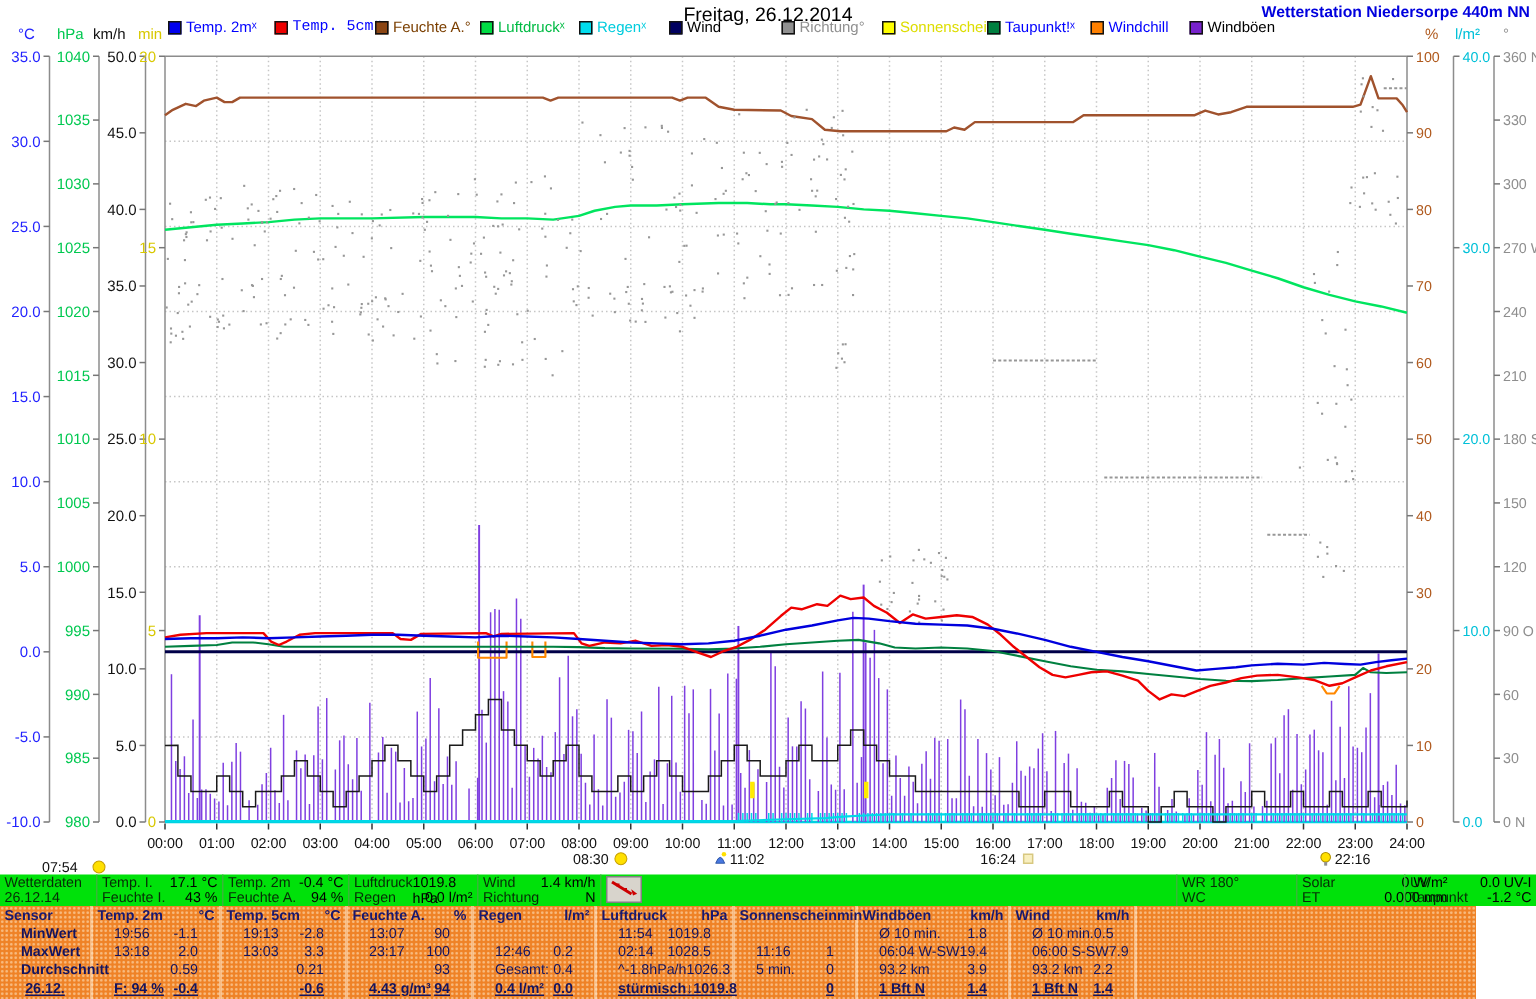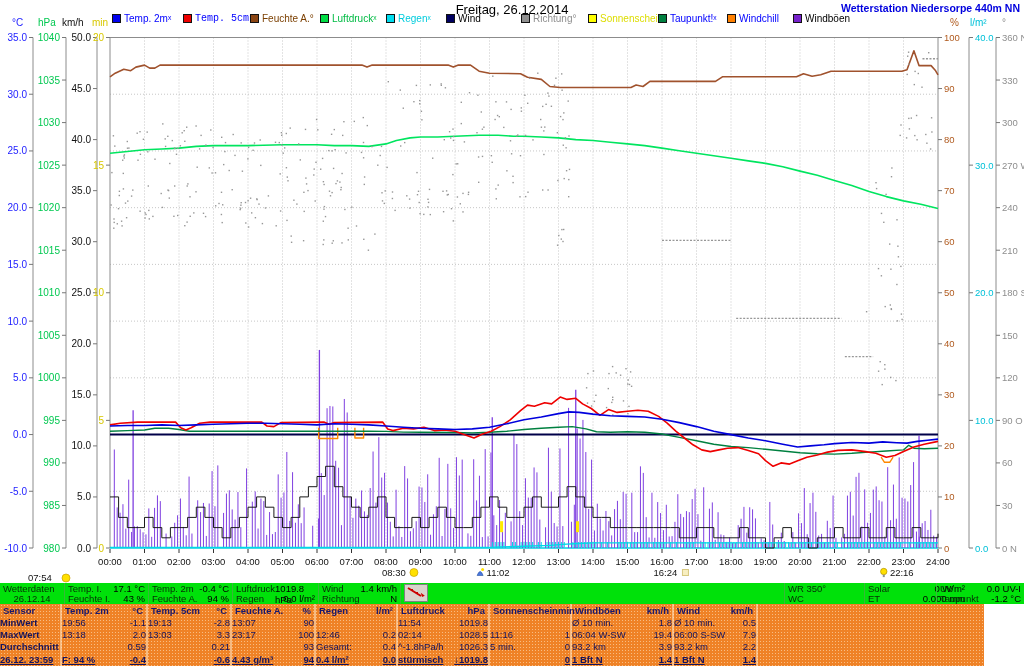--- a/index.html
+++ b/index.html
@@ -15,21 +15,21 @@
   .sb-cell:first-child{border-left:none;}
   .sb-line{display:flex;justify-content:space-between;height:10px;line-height:11px;padding:0 3px;font-size:9.5px;}
   .sb-line .v{color:#000;}
   .sb-icon{position:absolute;top:1px;height:18px;}
   #sensortable{position:absolute;top:604px;left:0;width:984px;height:62px;z-index:3;
     background-color:#EF8226;
     background-image:radial-gradient(rgba(255,236,205,0.55) 0.8px, rgba(0,0,0,0) 0.9px);
     background-size:3px 3px;color:#14145E;text-align:center;}
   .st-col{position:absolute;top:0;height:62px;border-right:2px solid rgba(255,242,220,0.5);box-sizing:border-box;}
   .st-h{height:13px;line-height:13px;display:flex;justify-content:space-between;font-weight:bold;font-size:9.5px;padding:0 3px;color:#18186E;}
-  .st-r{height:12.2px;line-height:12.4px;display:flex;justify-content:space-between;font-size:9.5px;padding:0 0;}
+  .st-r{height:12.2px;line-height:12.4px;display:flex;justify-content:space-between;font-size:9.5px;padding:0 14px;}
   .st-r .c1{white-space:nowrap;}
   .st-r.last{font-weight:bold;text-decoration:underline;}
   .st-label{font-weight:bold;}
 </style>
 </head>
 <body>
 
 <div id="app">
   <svg id="chart" width="1024" height="583">
       <rect x="110" y="37.5" width="828" height="510.5" fill="#ffffff"></rect>
@@ -1195,21 +1195,21 @@
       <span class="li" style="left: 727px;">
         <span class="sw" style="background: rgb(255, 128, 0);"></span>
         <span style="color: rgb(0, 0, 255);">Windchill</span>
       </span>
       <span class="li" style="left: 793px;">
         <span class="sw" style="background: rgb(119, 34, 204);"></span>
         <span style="color: rgb(0, 0, 0);">Windböen</span>
       </span>
     </div>
   <div id="statusbar">
-      <div class="sb-cell" style="left: 0px; width: 64px; text-align: center;">
+      <div class="sb-cell" style="left: 0px; width: 64px;">
         <div class="sb-line">
           <span>Wetterdaten</span>
           <span class="v"></span>
         </div>
         <div class="sb-line">
           <span>26.12.14 23:59</span>
           <span class="v"></span>
         </div>
       </div>
       <div class="sb-cell" style="left: 64px; width: 84px;">
@@ -1256,21 +1256,21 @@
         <svg class="sb-icon" style="left:3px" width="24" height="18">
           <rect x="0.5" y="0.5" width="23" height="17" fill="#D8D4CC" stroke="#808080"></rect>
           <line x1="4" y1="4" x2="17" y2="12" stroke="#CC0000" stroke-width="2"></line>
           <path d="M18 13 l-1.2 -4.2 l4 3 z" fill="#CC0000"></path>
           <rect x="7" y="5" width="2" height="2" fill="#CC0000"></rect>
           <rect x="12" y="8" width="2" height="2" fill="#CC0000"></rect>
         </svg>
       </div>
       <div class="sb-cell" style="left: 784px; width: 48px;">
         <div class="sb-line">
-          <span>WR 350°</span>
+          <span>WR 180°</span>
           <span class="v"></span>
         </div>
         <div class="sb-line">
           <span>WC -0.4°C</span>
           <span class="v"></span>
         </div>
       </div>
       <div class="sb-cell" style="left: 824px; width: 104px; margin-left: 40px;">
         <div class="sb-line">
           <span>Solar</span>

